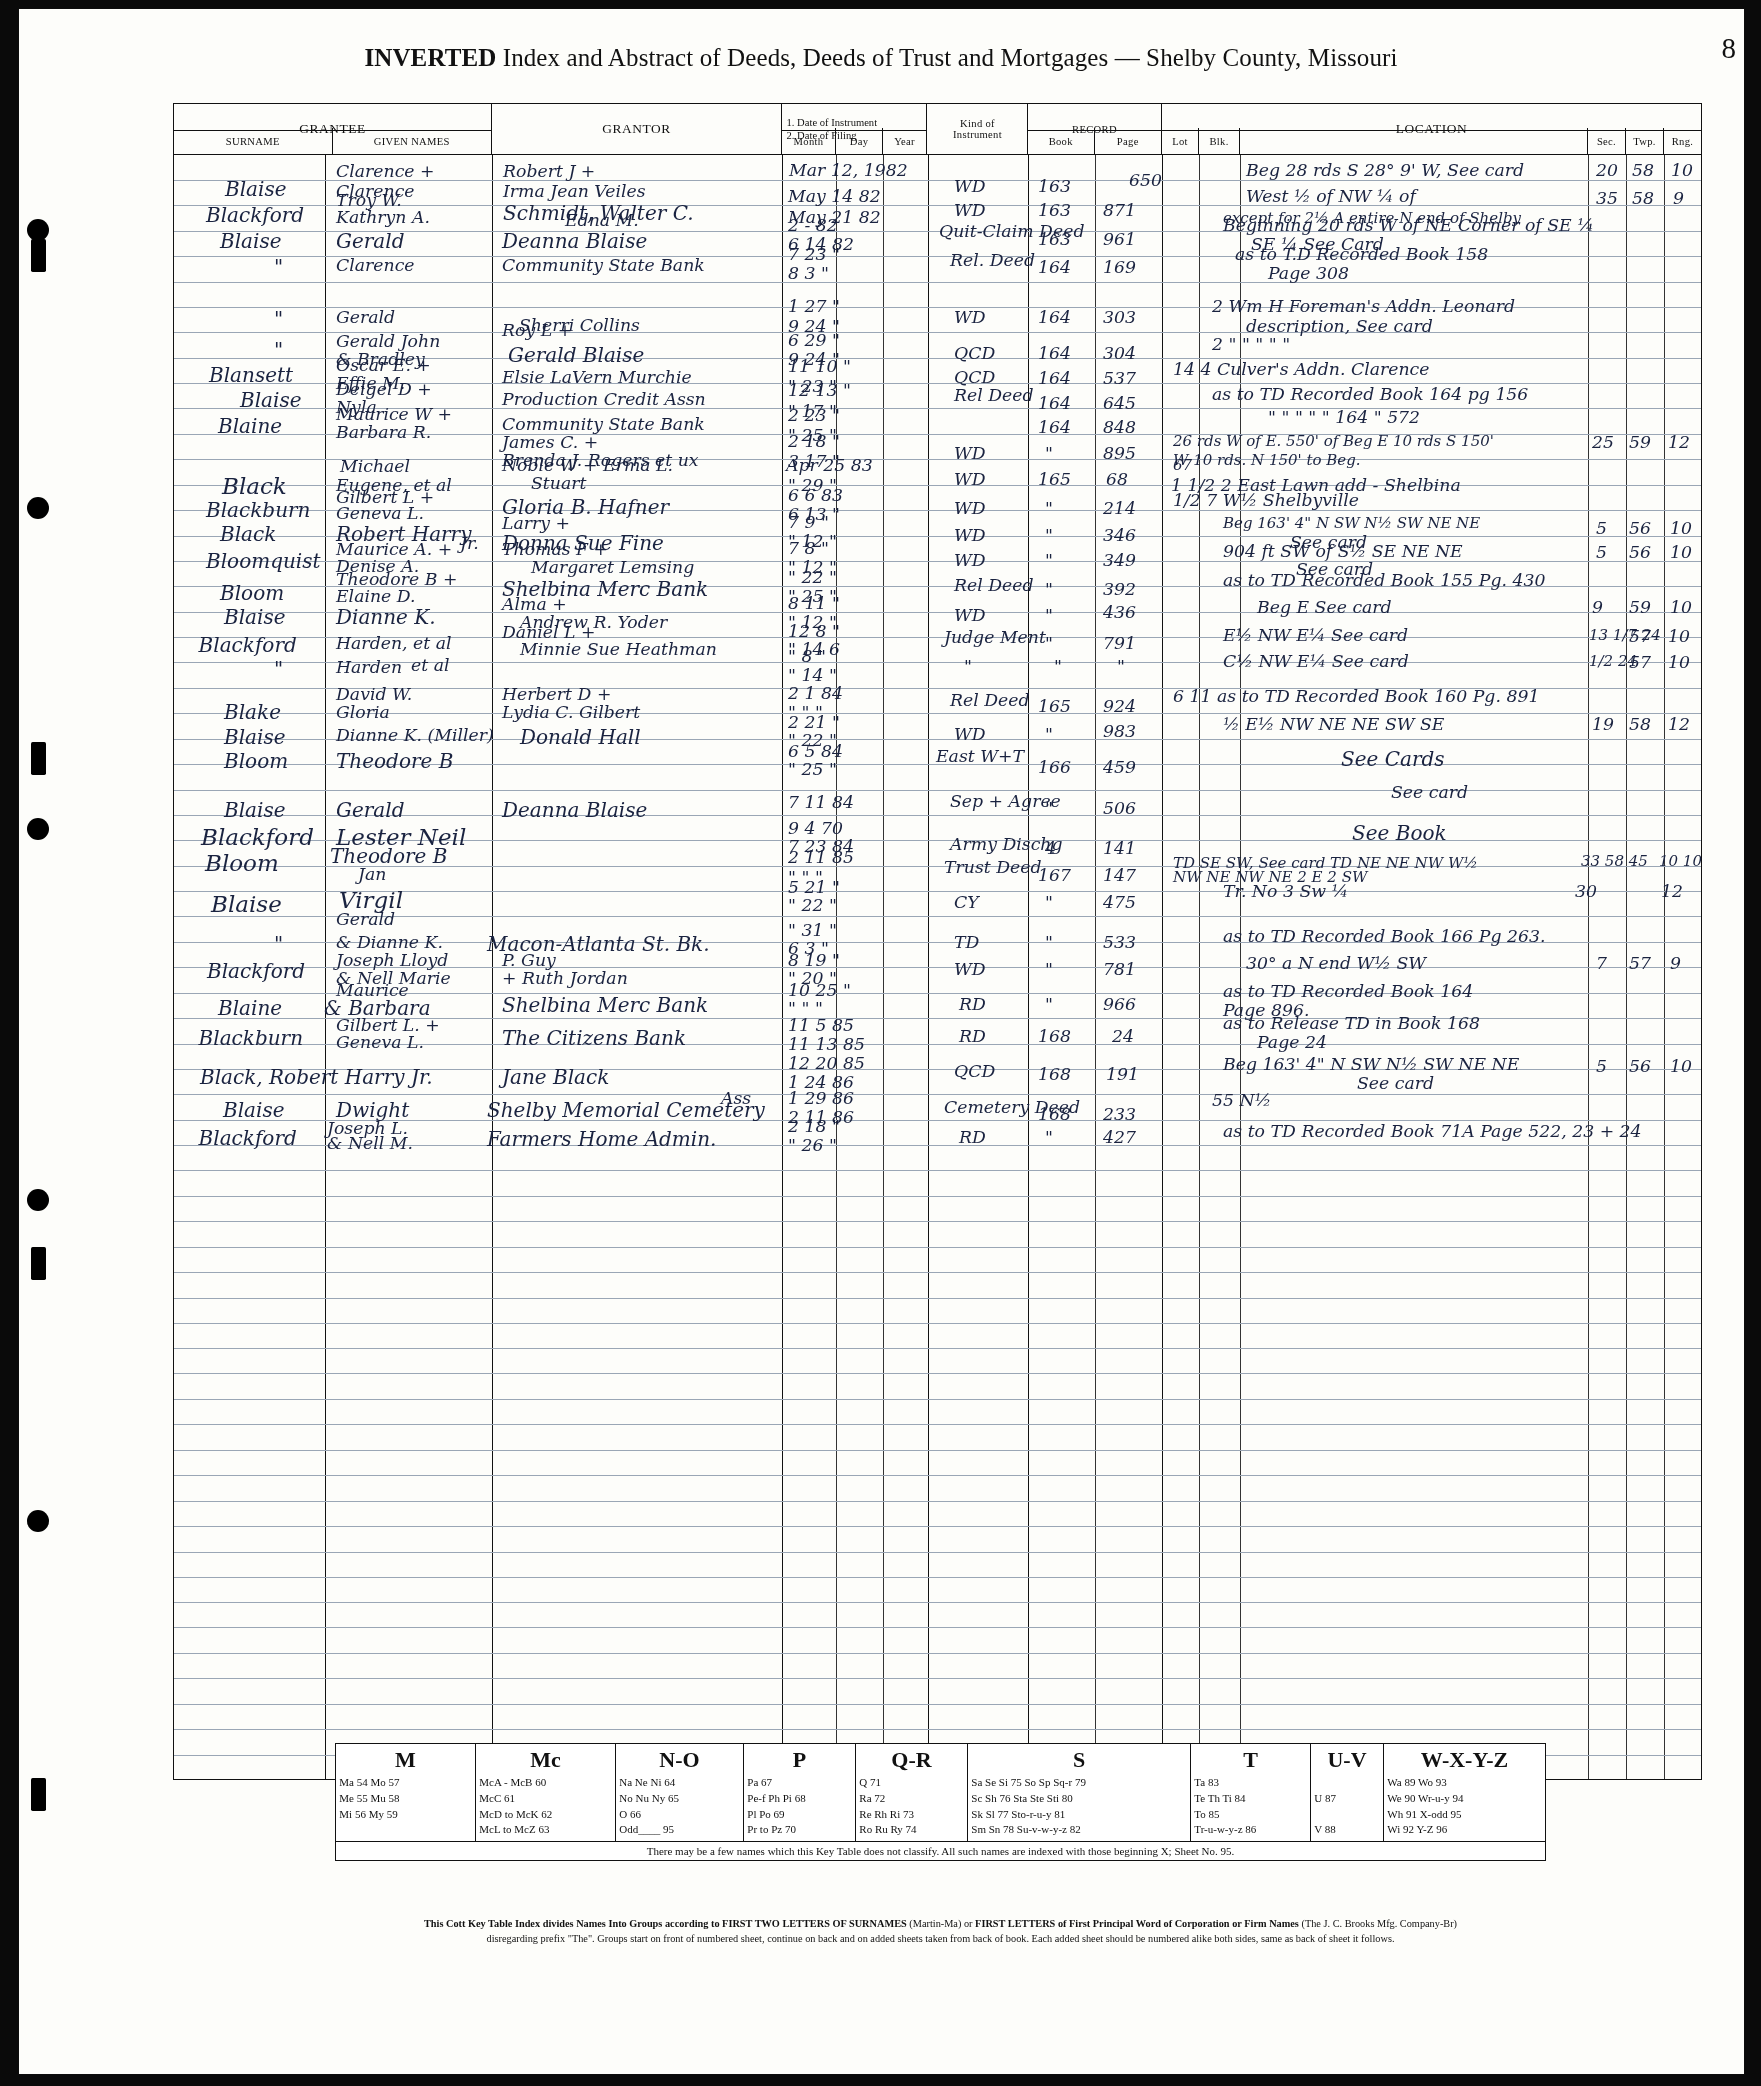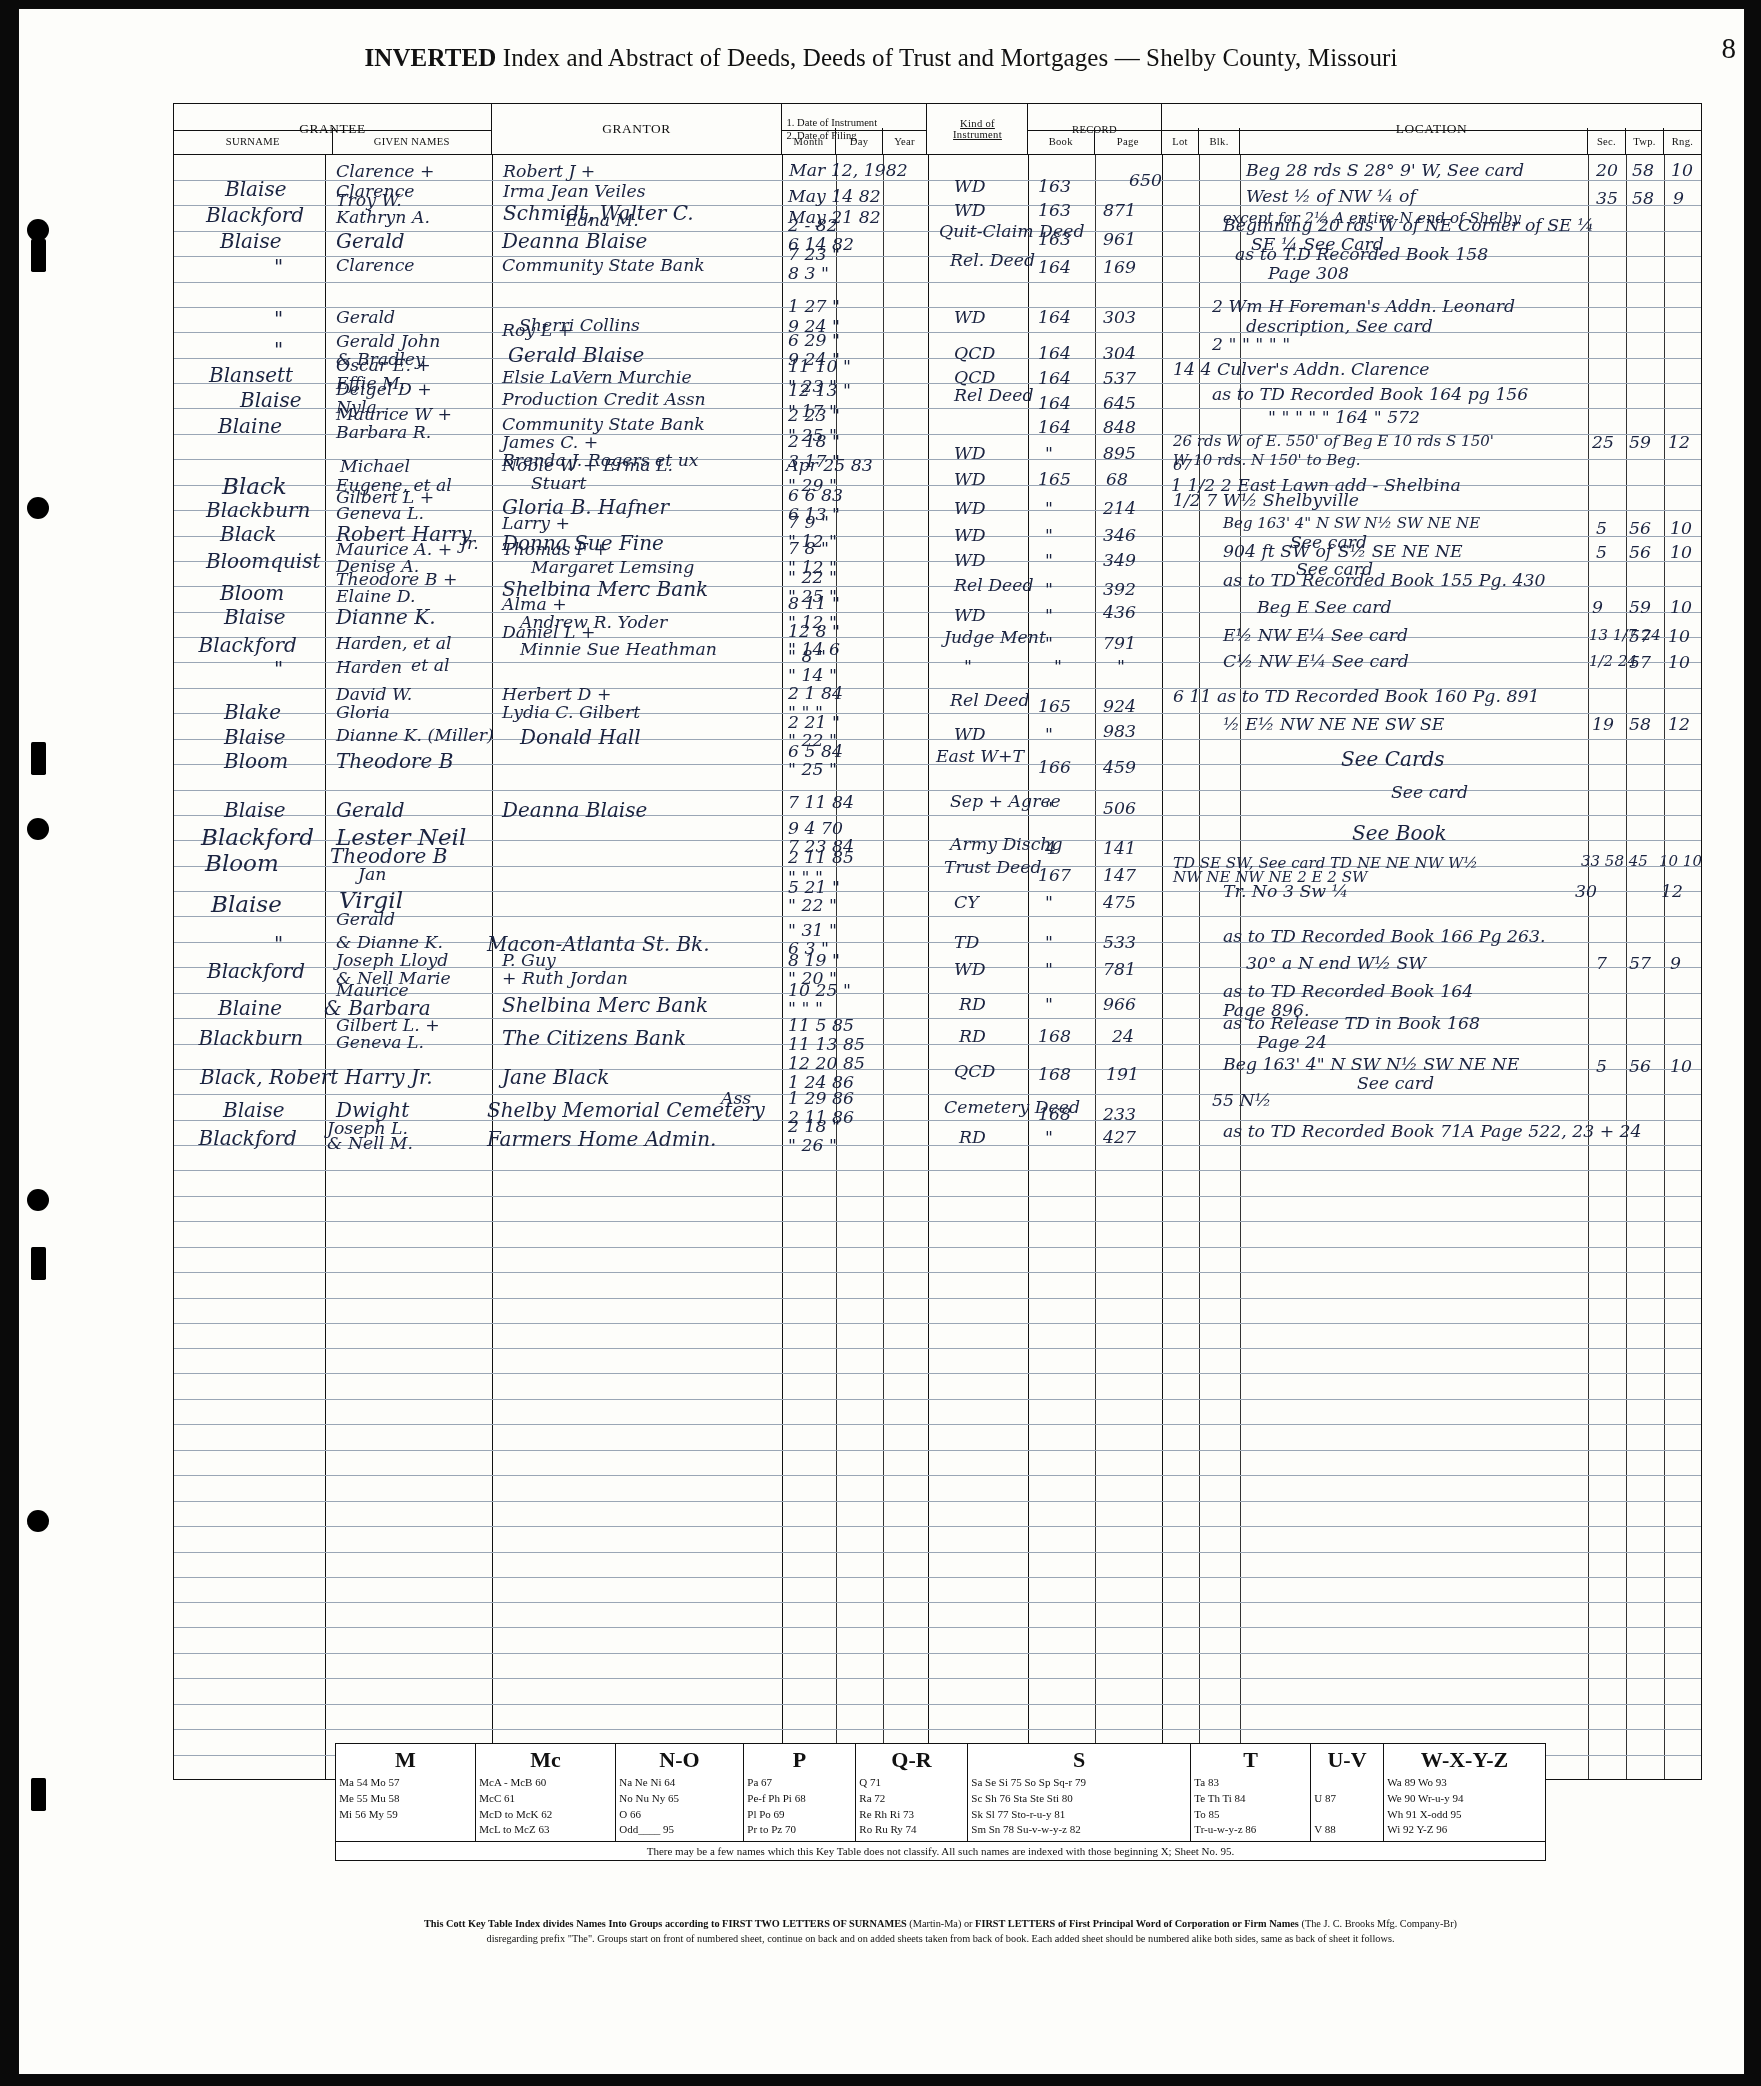--- a/index.html
+++ b/index.html
@@ -262,21 +262,21 @@
       </div>
 
       <div class="hdr-cell" style="left:608px; width:145px;">
         <div class="hdr-dates">1. Date of Instrument<br>2. Date of Filing</div>
         <div class="hdr-split"></div>
         <div class="hdr-half" style="left:0; width:54px; border-right:0.8px solid #111;">Month</div>
         <div class="hdr-half" style="left:54px; width:47px; border-right:0.8px solid #111;">Day</div>
         <div class="hdr-half" style="left:100px; width:45px;">Year</div>
       </div>
 
-      <div class="hdr-cell" style="left:754px; width:100px;text-decoration:underline;">
+      <div class="hdr-cell" style="left:754px; width:100px;">
         <div class="hdr-sub">Kind of</div>
         <div class="hdr-sub">Instrument</div>
       </div>
 
       <div class="hdr-cell" style="left:854px; width:134px;">
         <div class="hdr-sub">RECORD</div>
         <div class="hdr-split"></div>
         <div class="hdr-half left">Book</div>
         <div class="hdr-half right">Page</div>
       </div>

